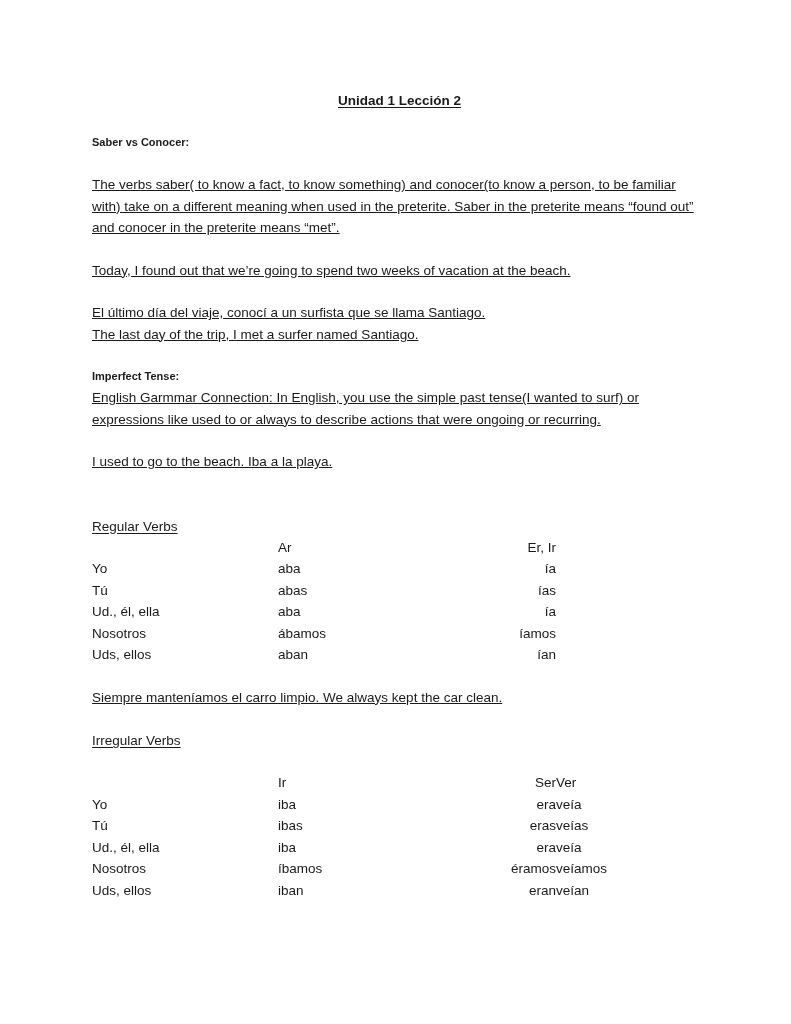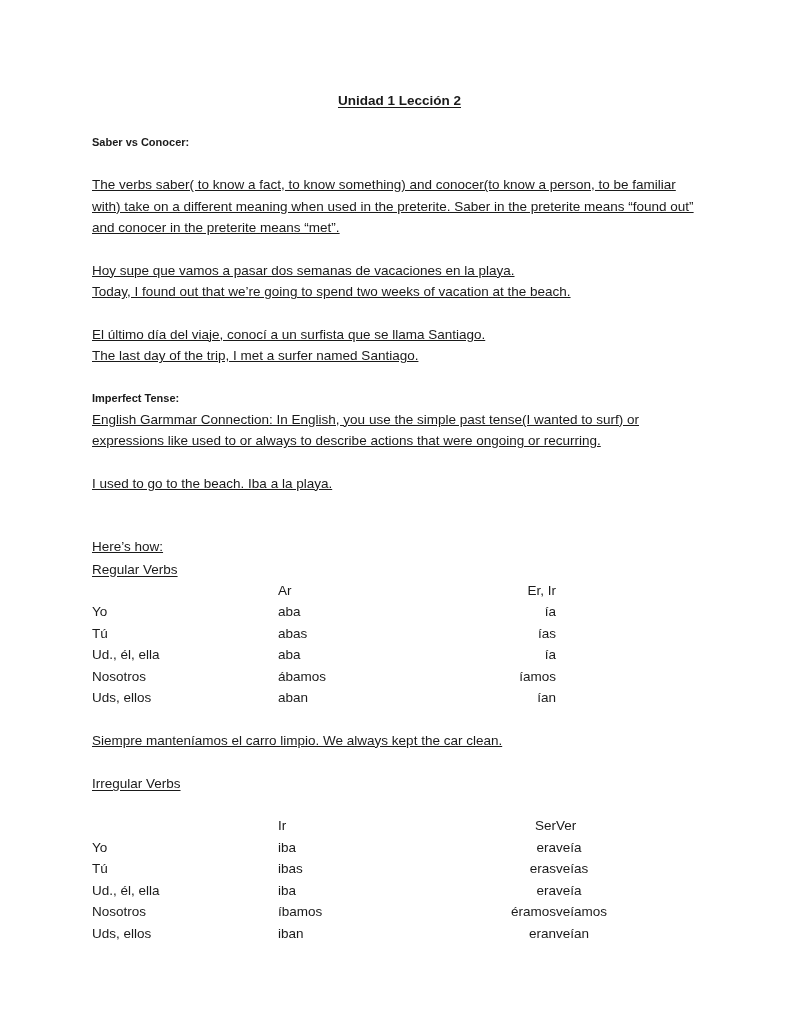--- a/index.html
+++ b/index.html
@@ -98,21 +98,20 @@
     <div class="spacer-line"></div>
 
     <p class="heading">Saber vs Conocer:</p>
 
     <div class="spacer-line"></div>
 
     <p class="para tight">The verbs saber( to know a fact, to know something) and conocer(to know a person, to be familiar with) take on a different meaning when used in the preterite.  Saber in the preterite means “found out” and conocer in the preterite means “met”.</p>
 
     <div class="spacer-line"></div>
 
-    <p class="para">Hoy supe que vamos a pasar dos semanas de vacaciones en la playa.</p>
     <p class="para">Today, I found out that we’re going to spend two weeks of vacation at the beach.</p>
 
     <div class="spacer-line"></div>
 
     <p class="para">El último día del viaje, conocí a un surfista que se llama Santiago.</p>
     <p class="para">The last day of the trip, I met a surfer named Santiago.</p>
 
     <div class="spacer-line"></div>
 
     <p class="heading">Imperfect Tense:</p>
@@ -121,21 +120,20 @@
 
     <div class="spacer-line"></div>
 
     <p class="para">I used to go to the beach.  Iba a la playa.</p>
 
     <div class="spacer-line"></div>
 
 
     <div class="spacer-line"></div>
 
-    <p class="para">Here’s how:</p>
 
     <p class="underlined-wrap"><span class="underlined">Regular Verbs</span></p>
 
     <table class="conj">
       <tbody>
           <tr class="head">
         <td class="c0"></td>
         <td class="c1">Ar</td>
         <td class="c2">Er, Ir</td>
       </tr>

